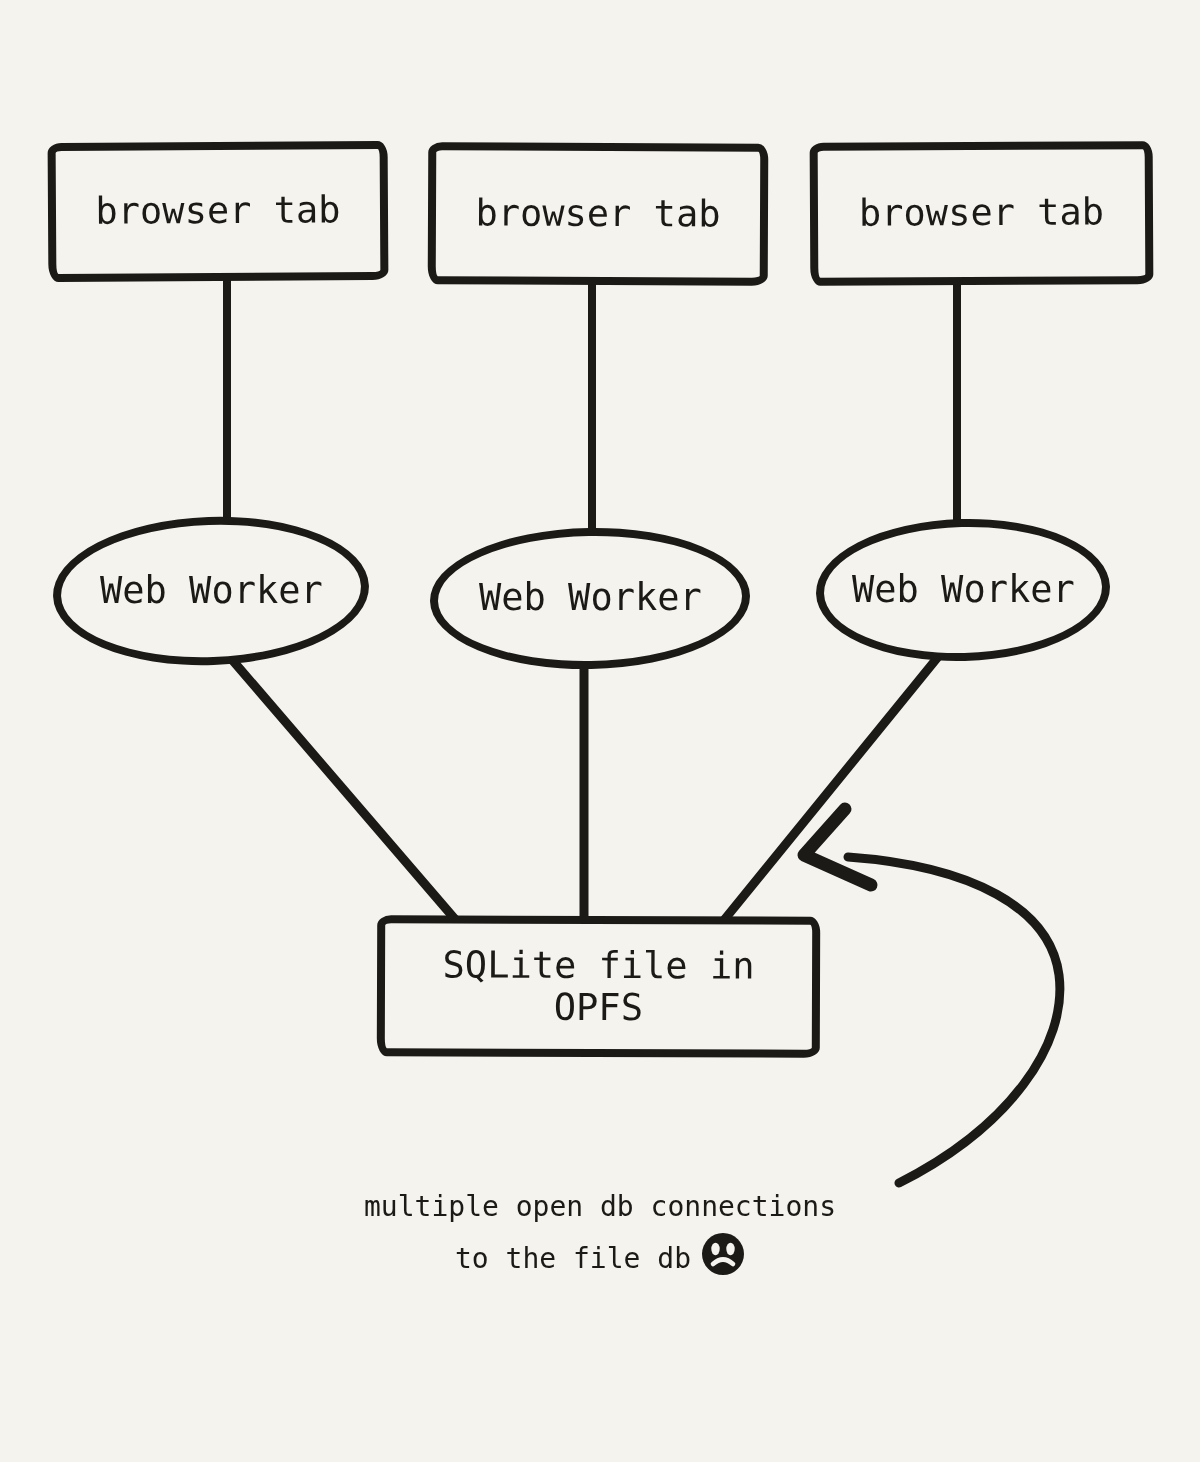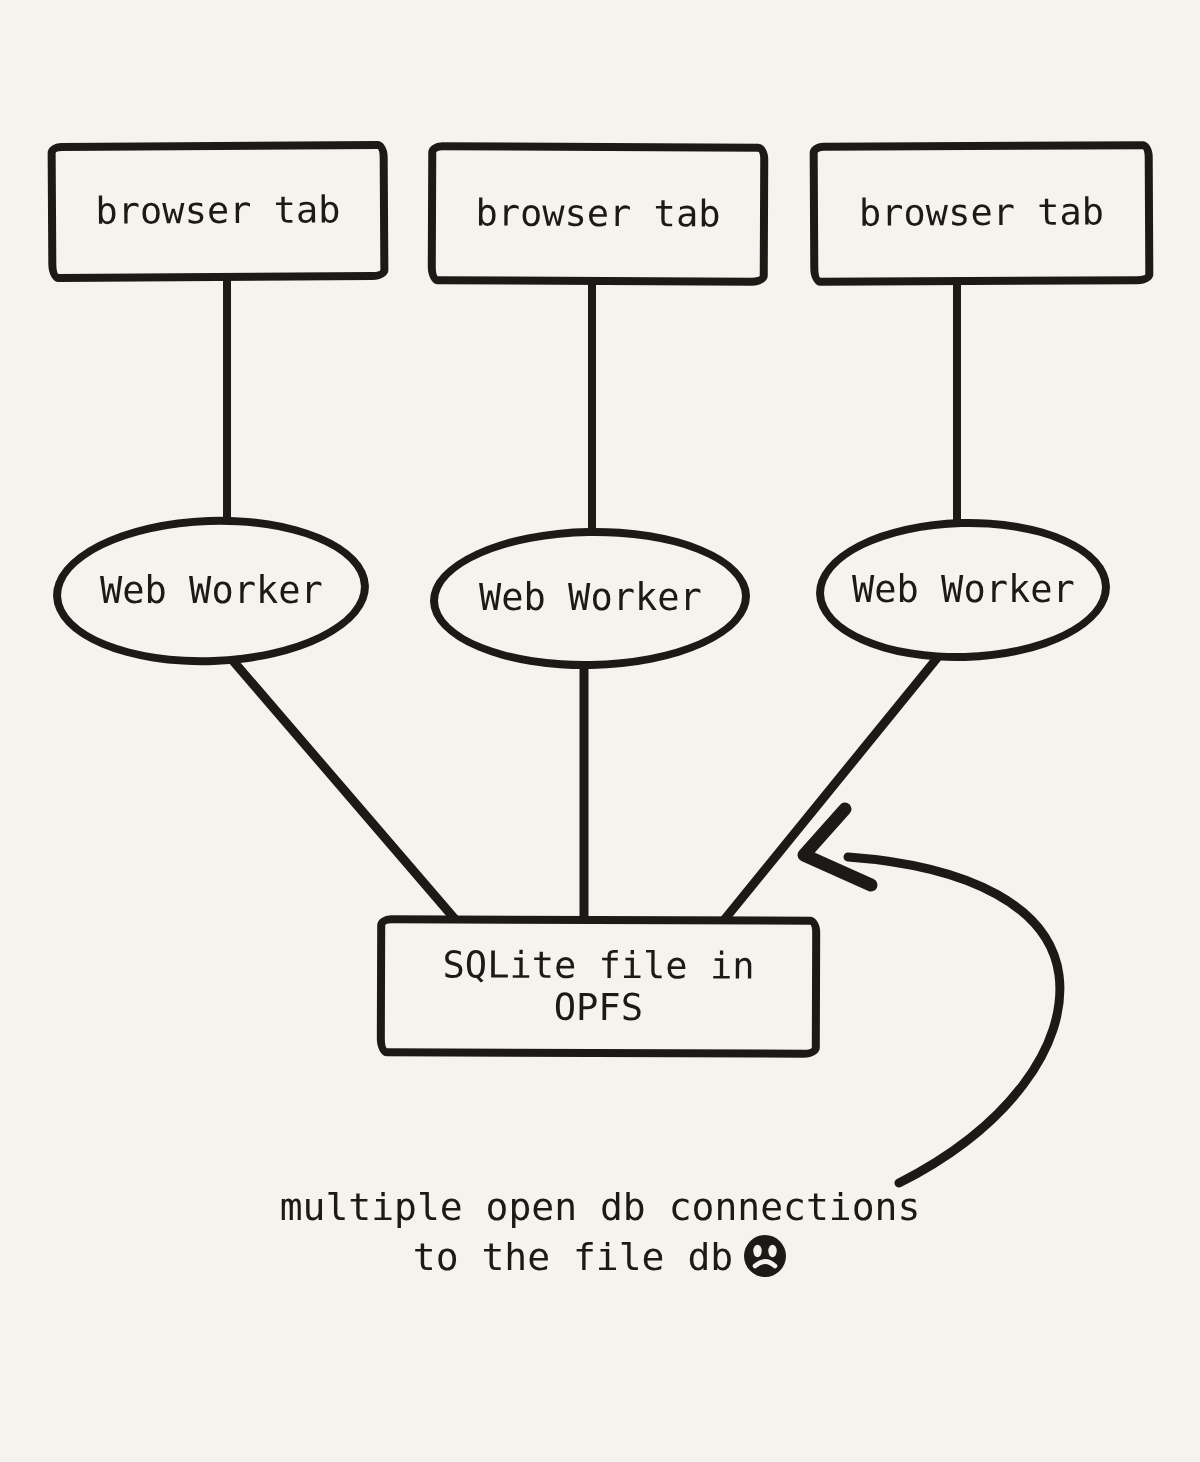--- a/index.html
+++ b/index.html
@@ -51,21 +51,21 @@
     left:377px;top:916px;width:443px;height:141px;
     transform:rotate(0.2deg);
     flex-direction:column;
   }
   .sqlite .line{display:block;line-height:42px;}
   .caption{
     position:absolute;
     left:0;top:1182px;width:1200px;
     z-index:2;
     text-align:center;
-    font-size:38px;
+    font-size:28px;
     line-height:50px;
   }
   .caption .cap-row{white-space:nowrap;}
   .emoji{
     display:inline-block;
     width:44px;height:44px;
     vertical-align:-8px;
     margin-left:10px;
   }
 </style>

